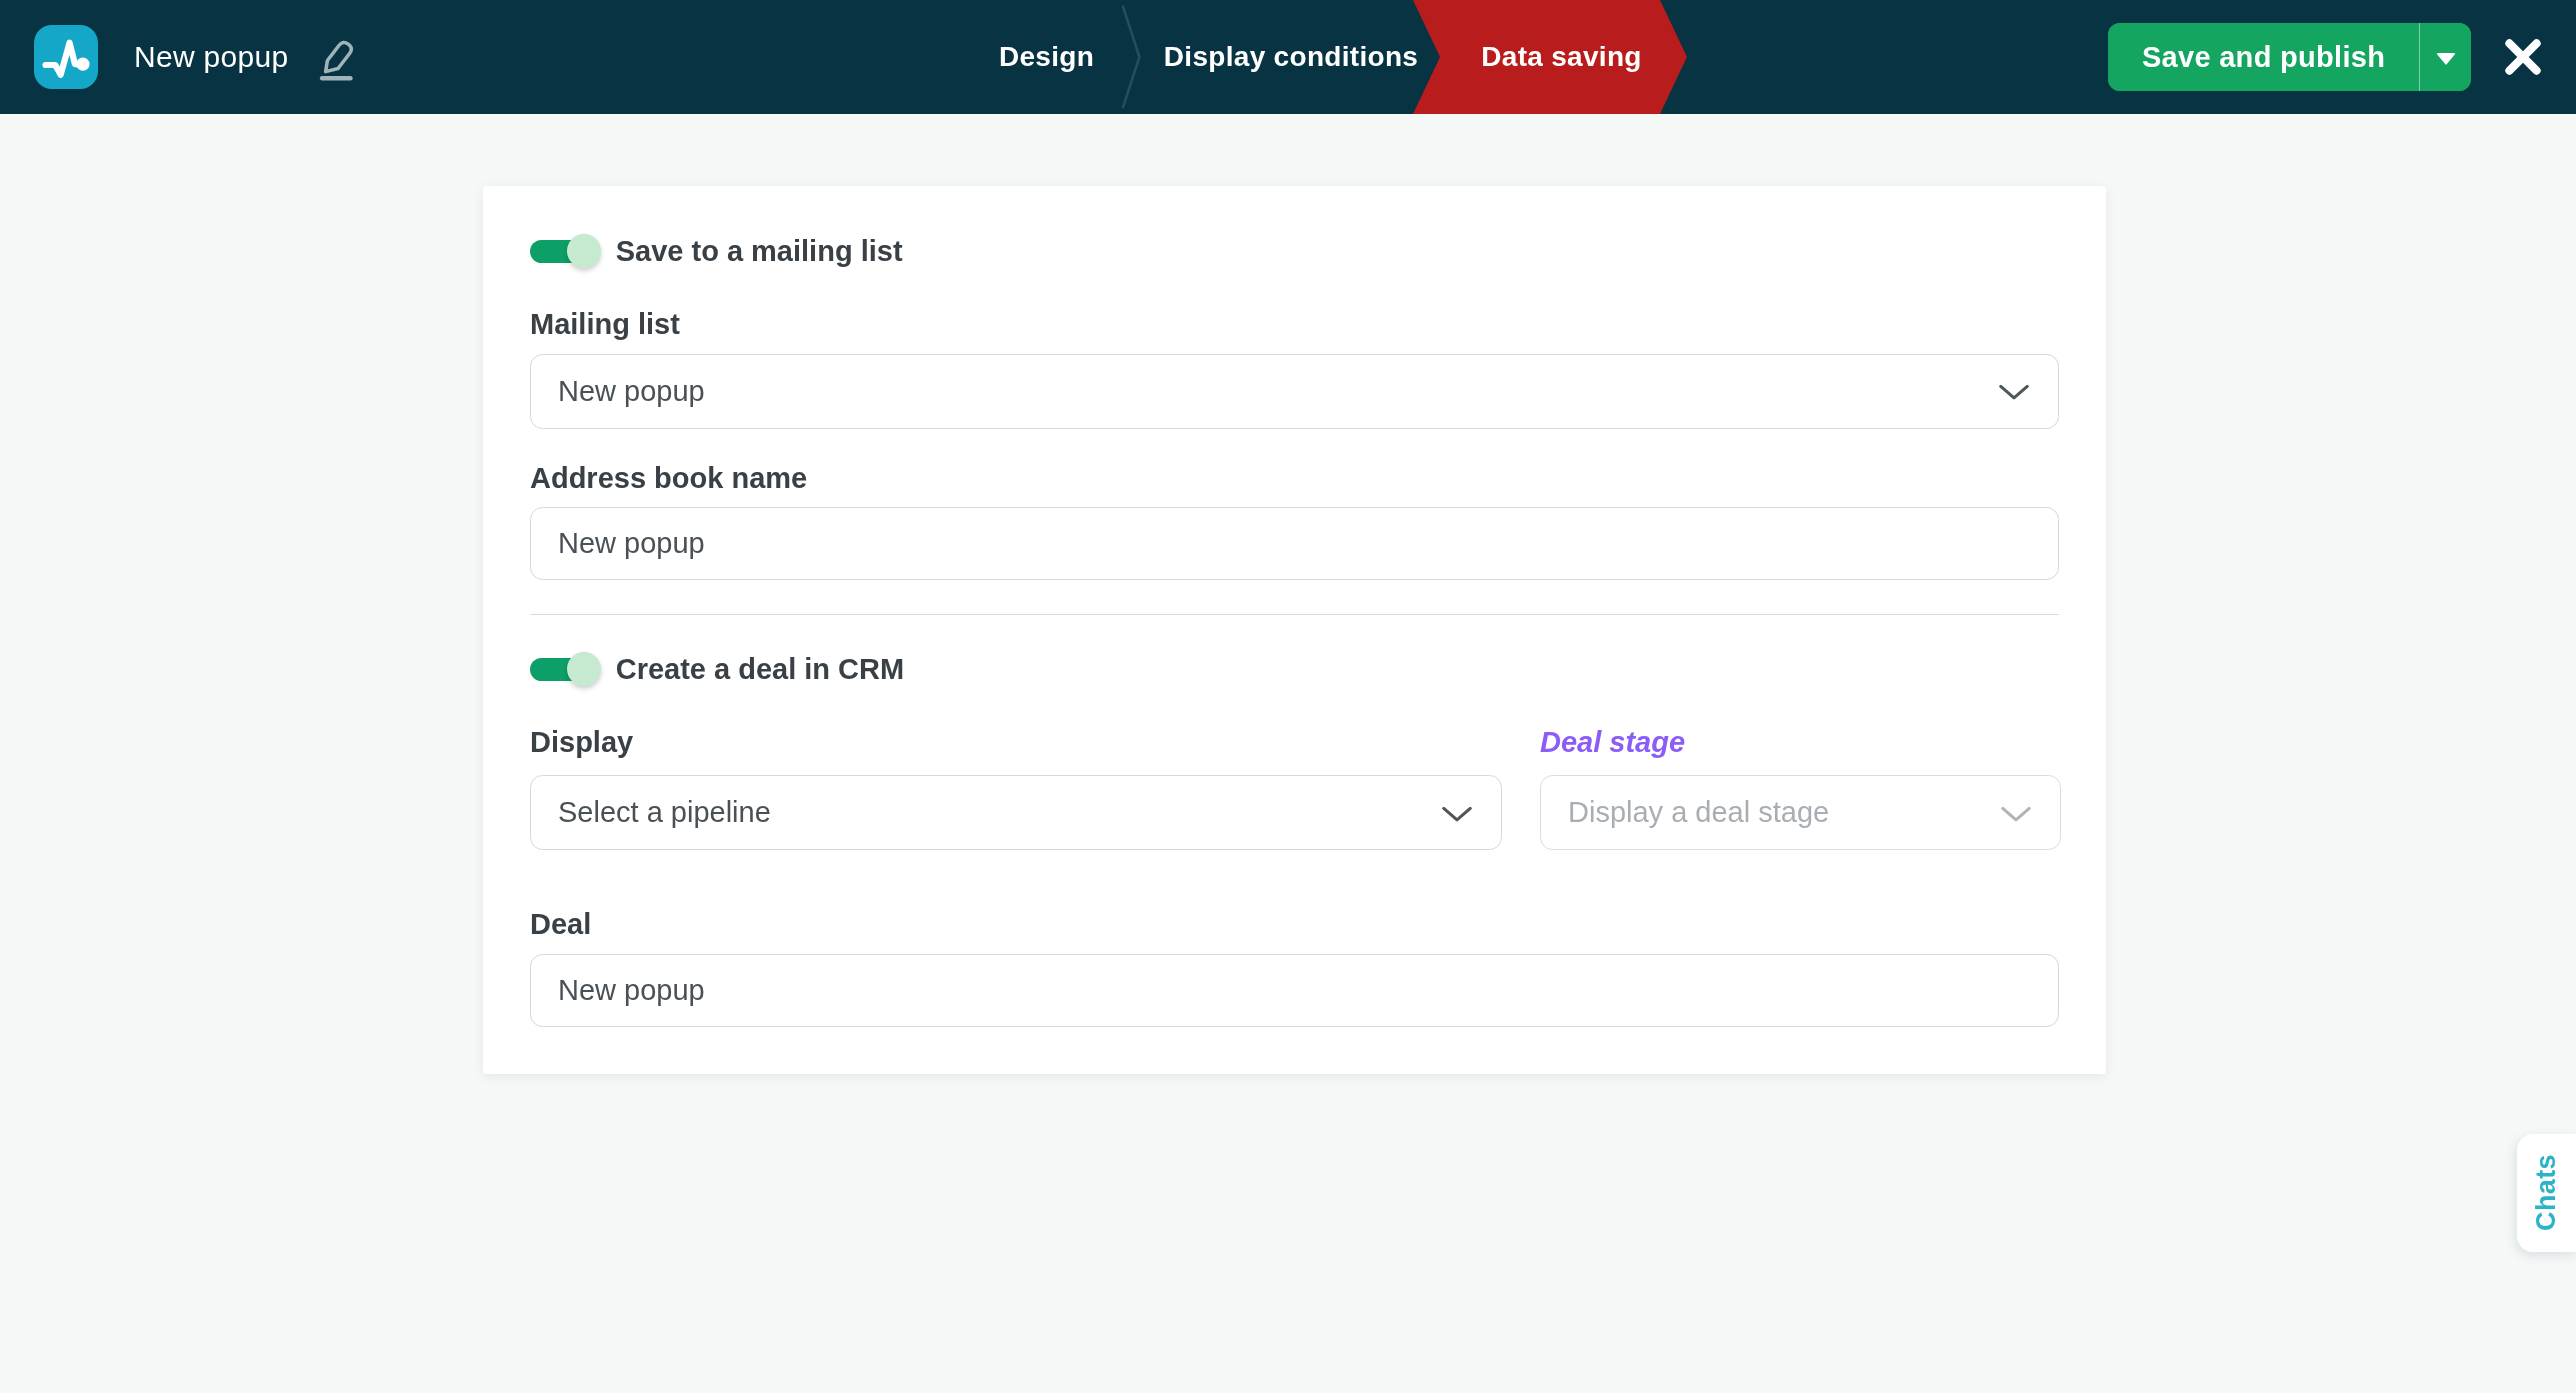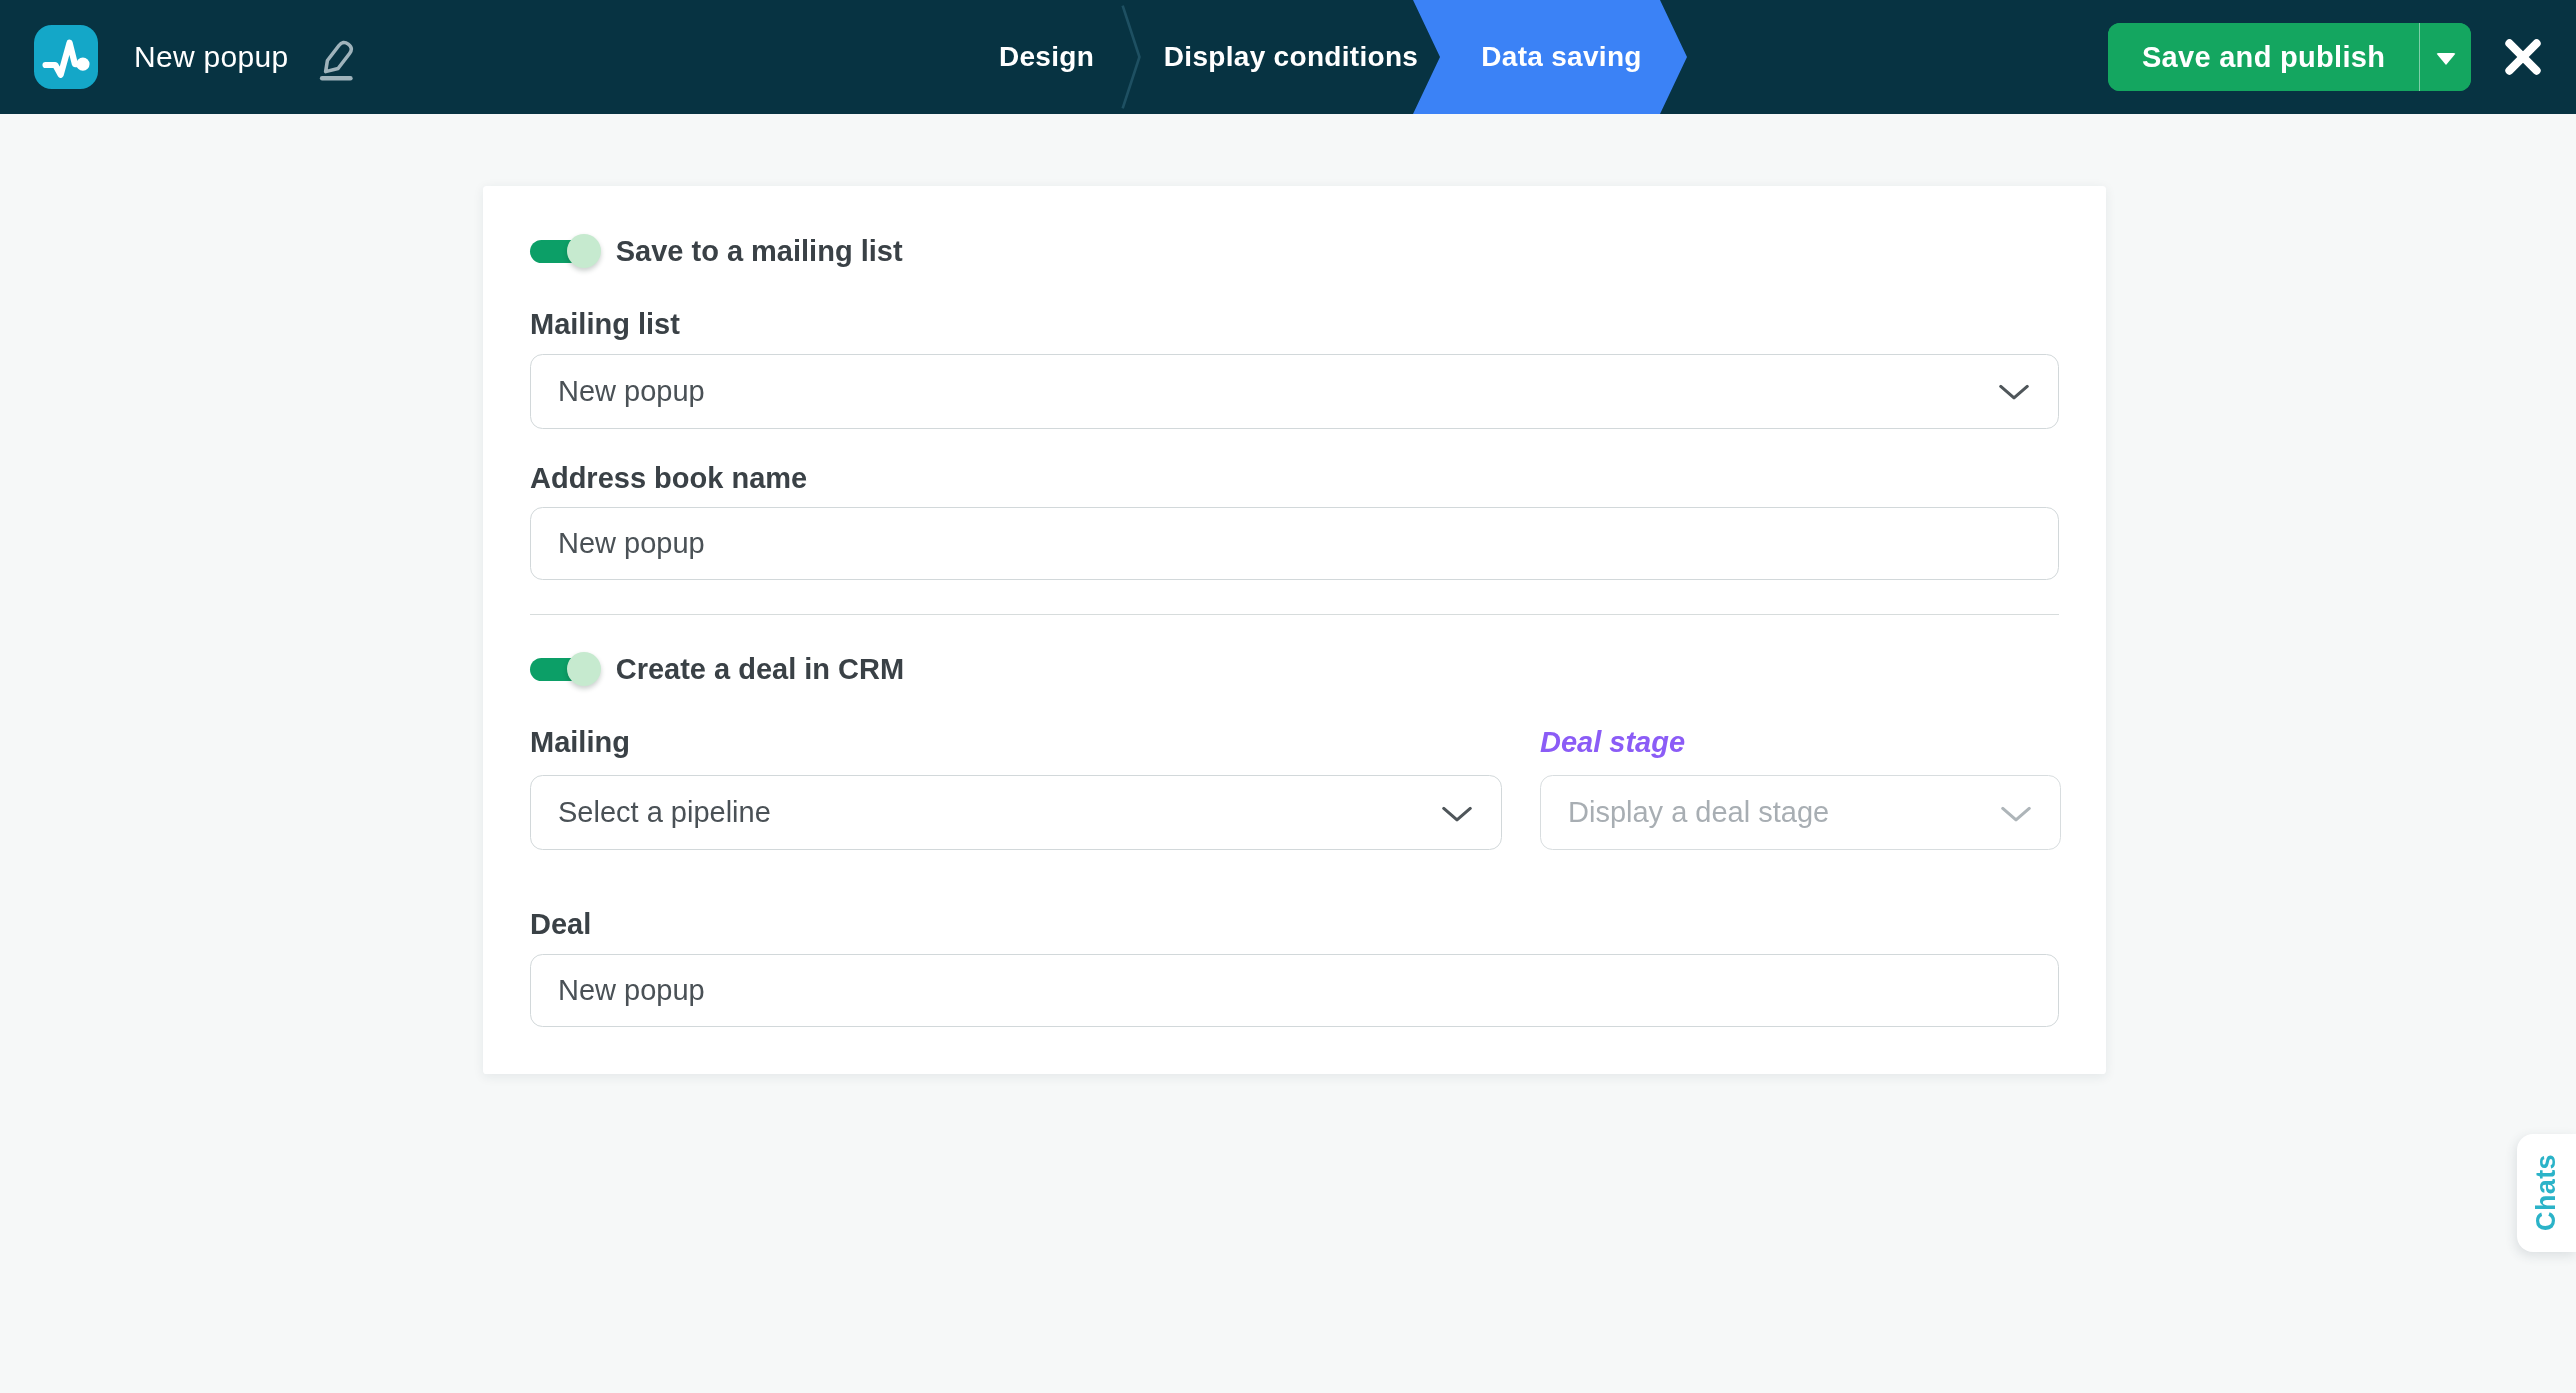--- a/index.html
+++ b/index.html
@@ -28,21 +28,21 @@
   .tab {
     position:absolute; top:0; height:114px; line-height:114px;
     text-align:center; color:#FFFFFF; font-size:28px; font-weight:700;
     letter-spacing:0.3px; cursor:pointer; white-space:nowrap;
   }
   .tab-design { left:957px; width:179px; }
   .tab-sep { position:absolute; left:1120px; top:5.4px; }
   .tab-display { left:1157px; width:268px; }
   .tab-active {
     left:1413px; width:274px;
-    background:#3b82f6;
+    background:#b91c1c;
     clip-path:polygon(0 0, 247px 0, 274px 50%, 247px 100%, 0 100%, 27px 50%);
     padding-left:23px;
   }
 
   .hdr-right { position:absolute; right:0; top:0; height:114px; display:flex; align-items:center; z-index:3; }
   .split-btn { display:flex; height:68px; border-radius:12px; overflow:hidden; background:#14A660; }
   .save-btn {
     background:#14A660; border:none; color:#FFFFFF;
     font-family:"Liberation Sans", sans-serif;
     font-size:29px; font-weight:700; padding:0 34px; cursor:pointer; letter-spacing:0.3px;
@@ -184,21 +184,21 @@
 
     <div class="toggle-row row2">
       <div class="toggle on">
           <span class="knob"></span>
         </div>
       <div class="toggle-label">Create a deal in CRM</div>
     </div>
 
     <div class="two-col">
       <div>
-        <div class="field-label">Mailing</div>
+        <div class="field-label">Display</div>
         <div class="select">
           <span>Select a pipeline</span>
           <svg class="chev" width="30" height="16" viewBox="0 0 34 18">
             <polyline points="2,2 17,15 32,2" fill="none" stroke="currentColor" stroke-width="3.5" stroke-linecap="round" stroke-linejoin="round"></polyline>
           </svg>
         </div>
       </div>
       <div>
         <div class="field-label disabled">Deal stage</div>
         <div class="select disabled">

